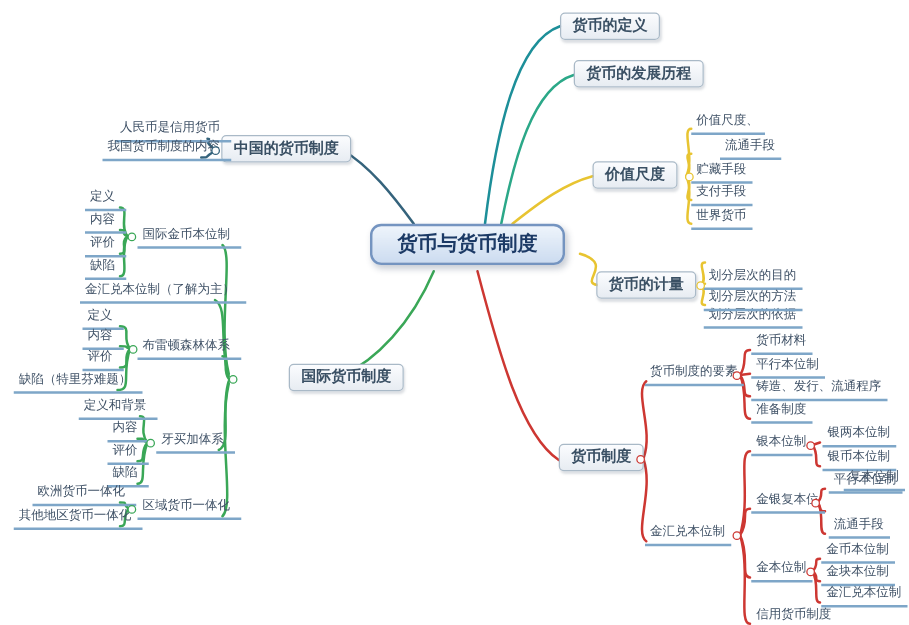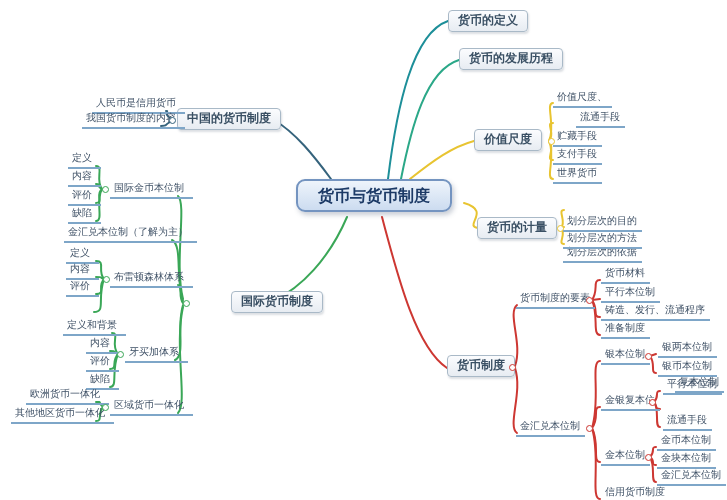--- a/index.html
+++ b/index.html
@@ -151,20 +151,21 @@
   <div class="ul ul-left" style="left:110px;top:182px;">国际金币本位制</div>
   <div class="ul ul-left" style="left:68px;top:152px;">定义</div>
   <div class="ul ul-left" style="left:68px;top:170px;">内容</div>
   <div class="ul ul-left" style="left:68px;top:189px;">评价</div>
   <div class="ul ul-left" style="left:68px;top:207px;">缺陷</div>
   <div class="ul ul-left" style="left:64px;top:226px;">金汇兑本位制（了解为主）</div>
   <div class="ul ul-left" style="left:110px;top:271px;">布雷顿森林体系</div>
   <div class="ul ul-left" style="left:66px;top:247px;">定义</div>
   <div class="ul ul-left" style="left:66px;top:263px;">内容</div>
   <div class="ul ul-left" style="left:66px;top:280px;">评价</div>
+  <div class="ul ul-left" style="left:11px;top:298px;">缺陷（特里芬难题）</div>
   <div class="ul ul-left" style="left:125px;top:346px;">牙买加体系</div>
   <div class="ul ul-left" style="left:63px;top:319px;">定义和背景</div>
   <div class="ul ul-left" style="left:86px;top:337px;">内容</div>
   <div class="ul ul-left" style="left:86px;top:355px;">评价</div>
   <div class="ul ul-left" style="left:86px;top:373px;">缺陷</div>
   <div class="ul ul-left" style="left:110px;top:399px;">区域货币一体化</div>
   <div class="ul ul-left" style="left:26px;top:388px;">欧洲货币一体化</div>
   <div class="ul ul-left" style="left:11px;top:407px;">其他地区货币一体化</div>
 
   <div class="dot" style="left:548px;top:138px;border-color:#e8c431;"></div>

